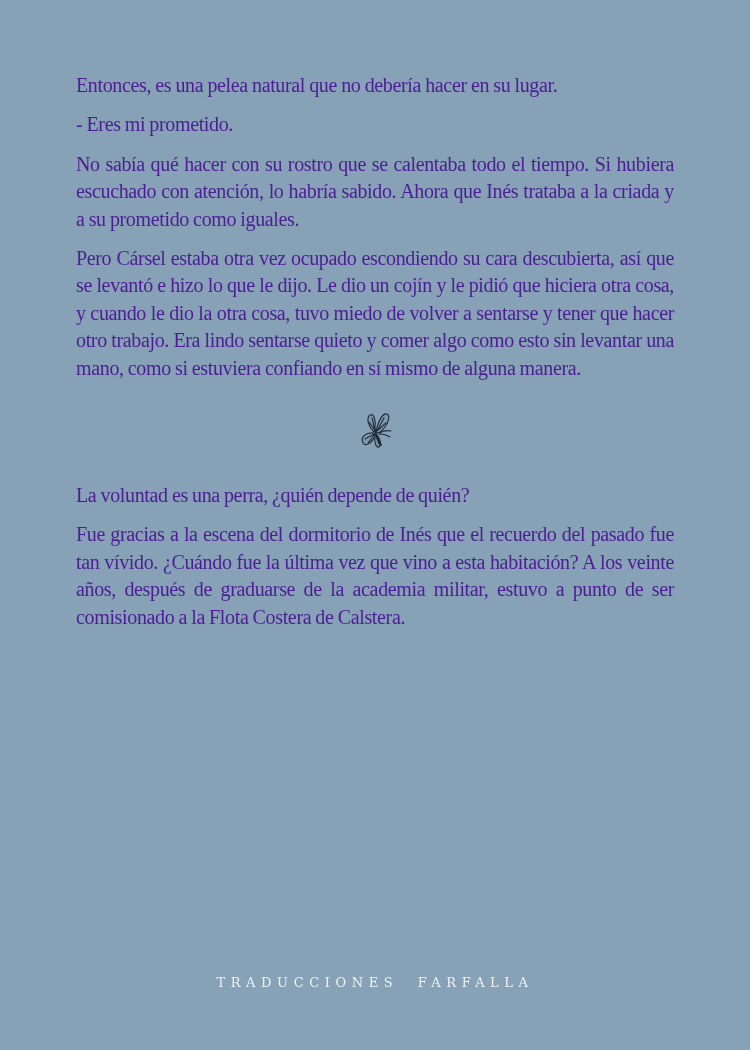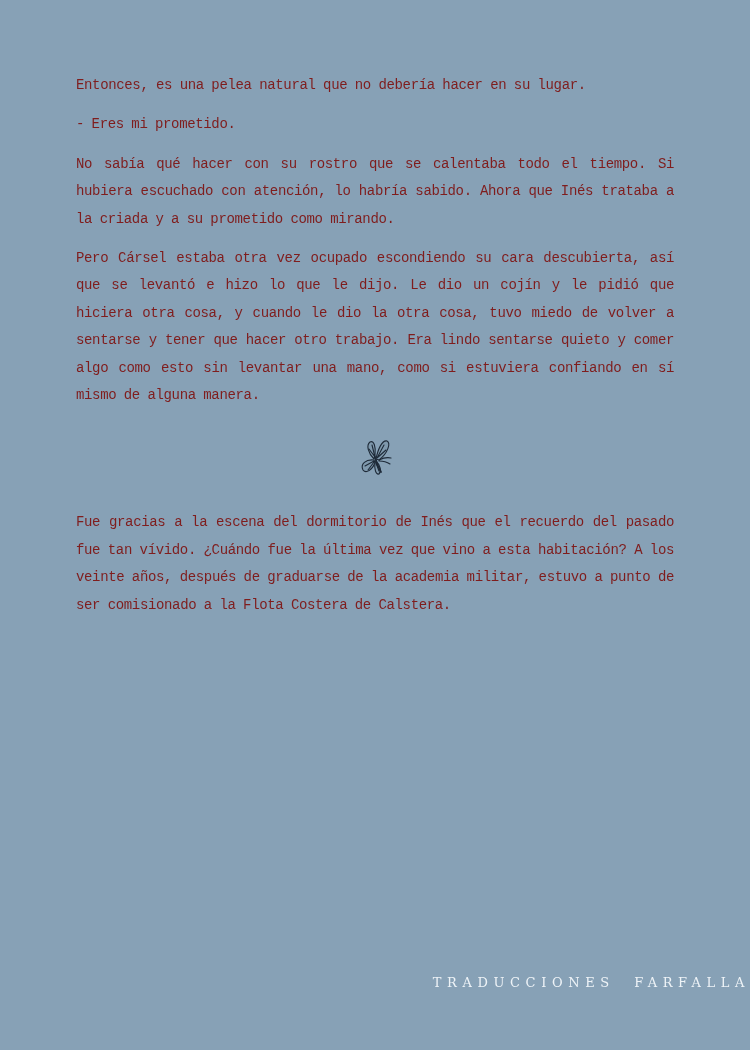--- a/index.html
+++ b/index.html
@@ -11,24 +11,24 @@
       height: 1050px;
       background: #87a1b6;
       position: relative;
       overflow: hidden;
     }
     .page {
       position: absolute;
       left: 76px;
       top: 72px;
       width: 598px;
-      font-family: Liberation Mono, monospace;
-      font-size: 14px;
+      font-family: Liberation Serif, serif;
+      font-size: 20px;
       line-height: 27.4px;
-      color: #7f1d1d;
+      color: #4c1d95;
       letter-spacing: -0.35px;
       word-spacing: -0.5px;
     }
     .page p {
       margin: 0 0 12px 0;
       text-align: justify;
     }
     .page p.left {
       text-align: left;
     }
@@ -50,21 +50,21 @@
       color: #eef3f7;
     }
   </style>
 </head>
 <body>
 
 <div class="page">
   <section>
     <p class="left">Entonces, es una pelea natural que no debería hacer en su lugar.</p>
     <p class="left">- Eres mi prometido.</p>
-    <p>No sabía qué hacer con su rostro que se calentaba todo el tiempo. Si hubiera escuchado con atención, lo habría sabido. Ahora que Inés trataba a la criada y a su prometido como mirando.</p>
+    <p>No sabía qué hacer con su rostro que se calentaba todo el tiempo. Si hubiera escuchado con atención, lo habría sabido. Ahora que Inés trataba a la criada y a su prometido como iguales.</p>
     <p>Pero Cársel estaba otra vez ocupado escondiendo su cara descubierta, así que se levantó e hizo lo que le dijo. Le dio un cojín y le pidió que hiciera otra cosa, y cuando le dio la otra cosa, tuvo miedo de volver a sentarse y tener que hacer otro trabajo. Era lindo sentarse quieto y comer algo como esto sin levantar una mano, como si estuviera confiando en sí mismo de alguna manera.</p>
   </section>
 
   <svg class="ornament" viewBox="0 0 46 46" fill="none" stroke="#1e2a38" stroke-width="1.1" stroke-linejoin="round" stroke-linecap="round">
 
     <path d="M22 24 C 16 18, 14 10, 18 7 C 22 5, 24 12, 23 20 Z" fill="#7f99ad"></path>
 
     <path d="M24 24 C 26 14, 30 5, 35 6 C 39 8, 36 18, 27 25 Z" fill="#7f99ad"></path>
 
     <path d="M22 25 C 14 24, 8 29, 11 35 C 14 39, 20 35, 23 28 Z" fill="#7f99ad"></path>
@@ -72,17 +72,18 @@
     <path d="M24 26 C 28 30, 30 36, 27 39 C 24 40, 22 34, 23 28 Z" fill="#7f99ad"></path>
 
     <path d="M23 22 L 20 10 M23 22 L 17 14 M25 23 L 32 10 M25 23 L 34 15 M22 26 L 13 31 M22 27 L 16 35 M24 28 L 27 36"></path>
 
     <path d="M23 22 C 24 27, 26 32, 29 37" stroke-width="1.8"></path>
 
     <path d="M27 25 C 31 23, 35 22, 39 23 M27 26 C 31 26, 35 27, 38 29"></path>
   </svg>
 
   <section>
+    <p class="left">La voluntad es una perra, ¿quién depende de quién?</p>
     <p>Fue gracias a la escena del dormitorio de Inés que el recuerdo del pasado fue tan vívido. ¿Cuándo fue la última vez que vino a esta habitación? A los veinte años, después de graduarse de la academia militar, estuvo a punto de ser comisionado a la Flota Costera de Calstera.</p>
   </section>
 </div>
 
-<div class="footer" style="white-space: pre; text-align: right;">TRADUCCIONES  FARFALLA</div>
+<div class="footer" style="white-space: pre;">TRADUCCIONES  FARFALLA</div>
 
 </body></html>

